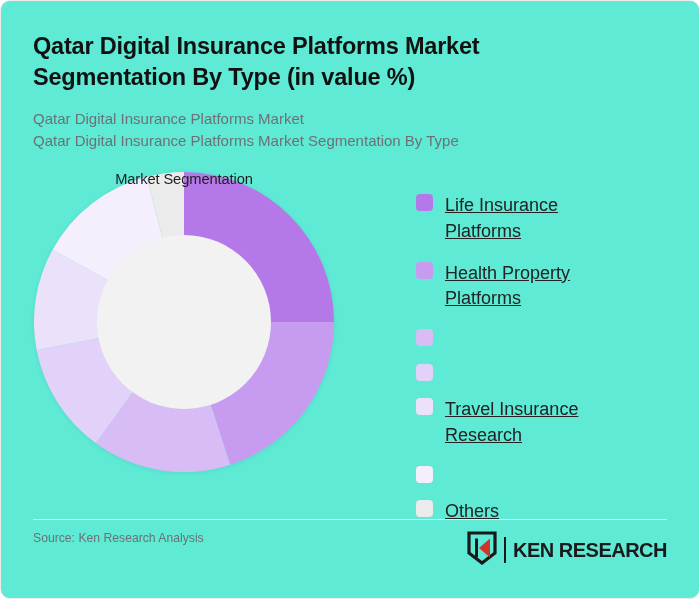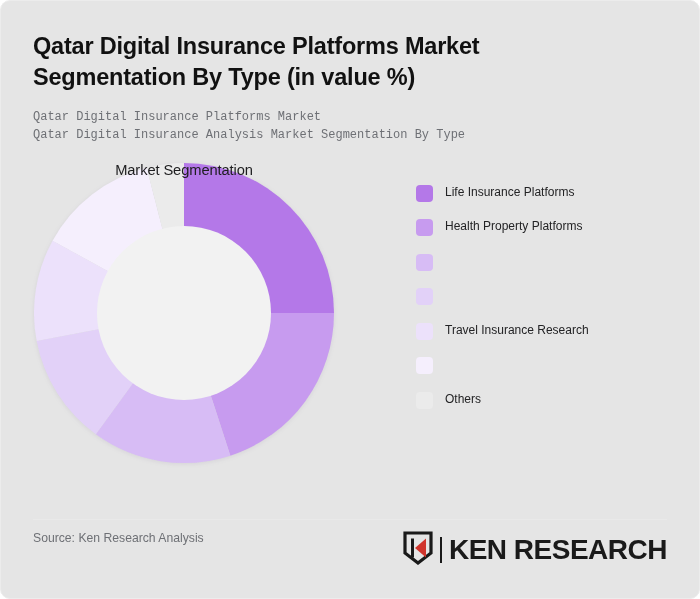--- a/index.html
+++ b/index.html
@@ -11,45 +11,44 @@
     height: 599px;
     background: #ffffff;
     font-family: "Liberation Sans", sans-serif;
     overflow: hidden;
   }
   .card {
     position: relative;
     box-sizing: border-box;
     width: 700px;
     height: 599px;
-    background: #e5e5e5;
+    background: #5eead4;
     border-radius: 10px;
     border: 1px solid #ececec;
     padding: 0;
   }
   .header {
     padding: 30px 32px 0 32px;
   }
   .chart-title {
     font-size: 23.5px;
     font-weight: bold;
     line-height: 1.33;
     color: #111111;
     letter-spacing: -0.2px;
     margin: 0;
     max-width: 530px;
   }
   .subtitles {
     margin-top: 14px;
   }
   .subtitle {
-    font-size: 12px;
+    font-size: 15px;
     color: #6e7075;
     line-height: 1.52;
-    font-family: Liberation Mono, monospace;
   }
   .body-area {
     position: relative;
     display: flex;
     align-items: flex-start;
     padding: 0 32px;
     margin-top: 18px;
     height: 325px;
   }
   .donut-wrap {
@@ -92,24 +91,25 @@
   }
   .legend-swatch {
     flex: 0 0 auto;
     width: 17px;
     height: 17px;
     border-radius: 4px;
     margin-right: 12px;
     margin-top: 1px;
   }
   .legend-label {
-    font-size: 12px;
+    font-size: 18px;
     color: #232325;
     line-height: 1.42;
     max-width: 172px;
+    text-decoration: underline;
   }
   .divider {
     position: absolute;
     left: 32px;
     right: 32px;
     top: 518px;
     height: 1px;
     background: #e9e9e9;
   }
   .footer {
@@ -127,37 +127,37 @@
     color: #6e7075;
   }
   .brand {
     display: flex;
     align-items: center;
   }
   .brand-mark {
     margin-right: 7px;
   }
   .brand-word {
-    font-size: 28px;
+    font-size: 20px;
     font-weight: bold;
     letter-spacing: -0.5px;
     color: #1a1a1a;
     font-family: "Liberation Sans", sans-serif;
   }
 </style>
 </head>
 <body>
 
 <div class="card">
 
   <div class="header">
     <div class="chart-title">Qatar Digital Insurance Platforms Market Segmentation By Type (in value %)</div>
     <div class="subtitles">
       <div class="subtitle">Qatar Digital Insurance Platforms Market</div>
-      <div class="subtitle">Qatar Digital Insurance Analysis Market Segmentation By Type</div>
+      <div class="subtitle">Qatar Digital Insurance Platforms Market Segmentation By Type</div>
     </div>
   </div>
 
   <div class="body-area">
 
     <div class="donut-wrap">
       <svg class="donut-svg" viewBox="0 0 302 302">
         <g id="donut-slices">
             <path d="M 151 151 L 151.00 1.00 A 150 150 0 0 1 301.00 151.00 Z" fill="#b478e8"></path>
             <path d="M 151 151 L 301.00 151.00 A 150 150 0 0 1 197.35 293.66 Z" fill="#c79bef"></path>

